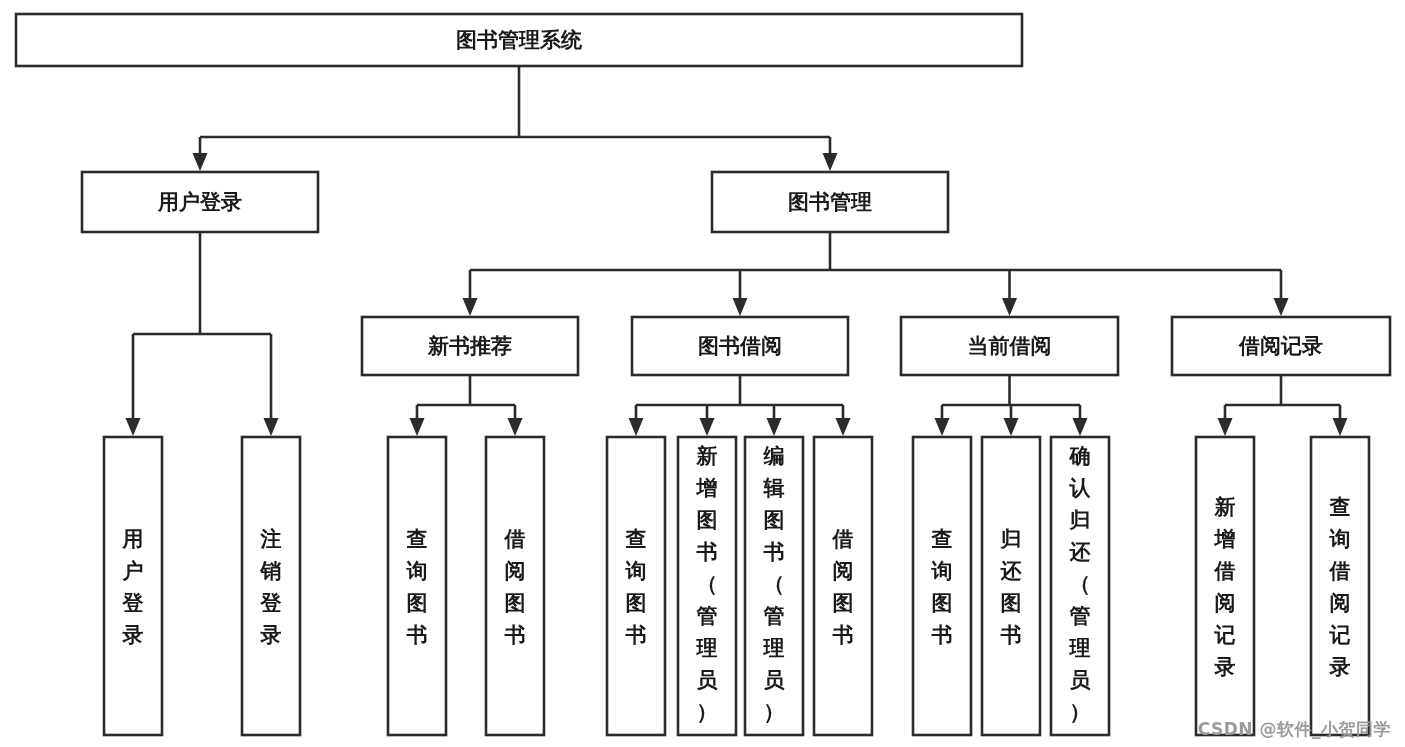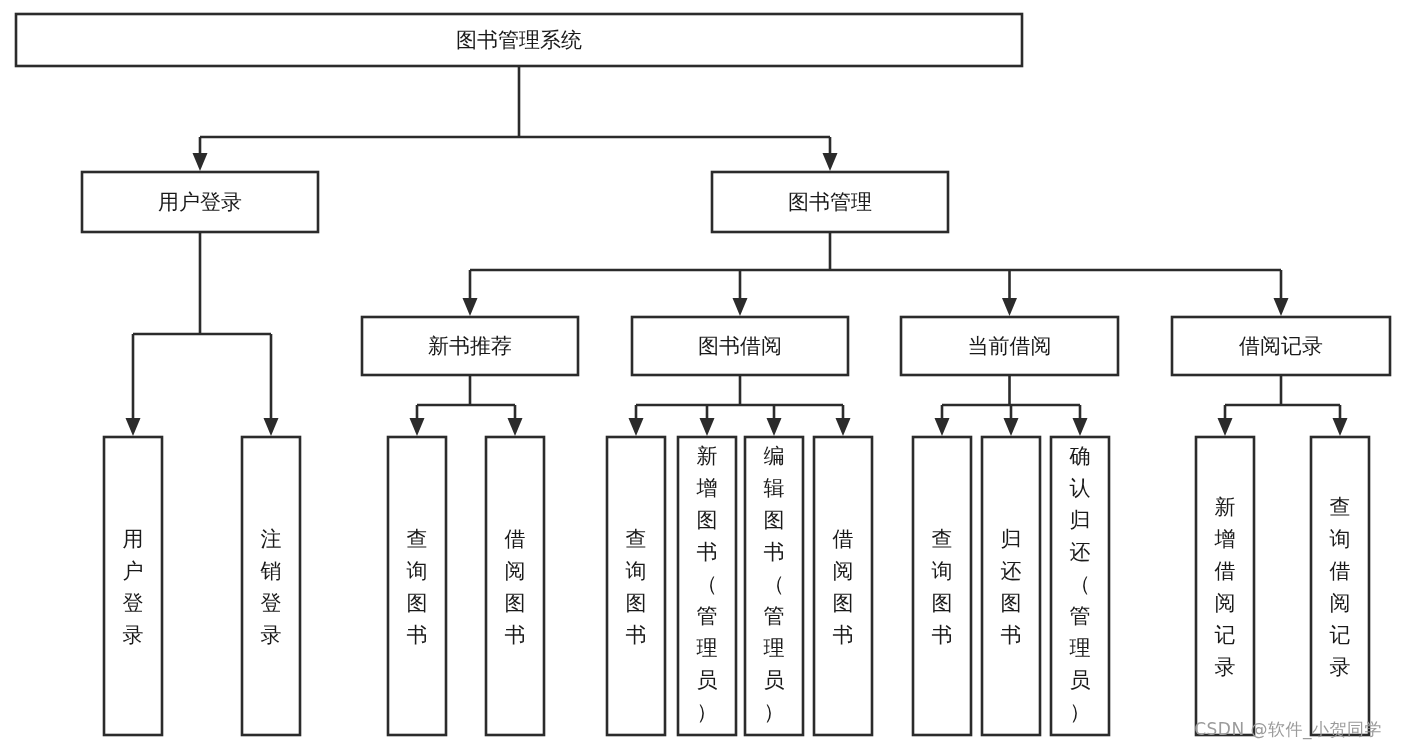--- a/index.html
+++ b/index.html
@@ -11,20 +11,21 @@
     width: 1405px;
     height: 747px;
     font-family: "DejaVu Sans", "Liberation Sans", sans-serif;
     overflow: hidden;
   }
   #diagram-root {
     position: relative;
     width: 1405px;
     height: 747px;
     background: #ffffff;
+    font-weight: bold;
   }
   svg#tree-svg {
     position: absolute;
     left: 0;
     top: 0;
     width: 1405px;
     height: 747px;
     display: block;
   }
   .node-rect {
@@ -50,21 +51,21 @@
     dominant-baseline: middle;
   }
   .node-label-v {
     fill: #1a1a1a;
     font-family: "DejaVu Sans", "Liberation Sans", sans-serif;
     font-size: 21px;
     text-anchor: middle;
   }
   .watermark {
     position: absolute;
-    right: 23px;
+    right: 14px;
     bottom: 6px;
     font-family: "DejaVu Sans", "Liberation Sans", sans-serif;
     font-size: 17px;
     color: #9b9b9b;
     white-space: nowrap;
     letter-spacing: 0.5px;
   }
 </style>
 </head>
 <body>

